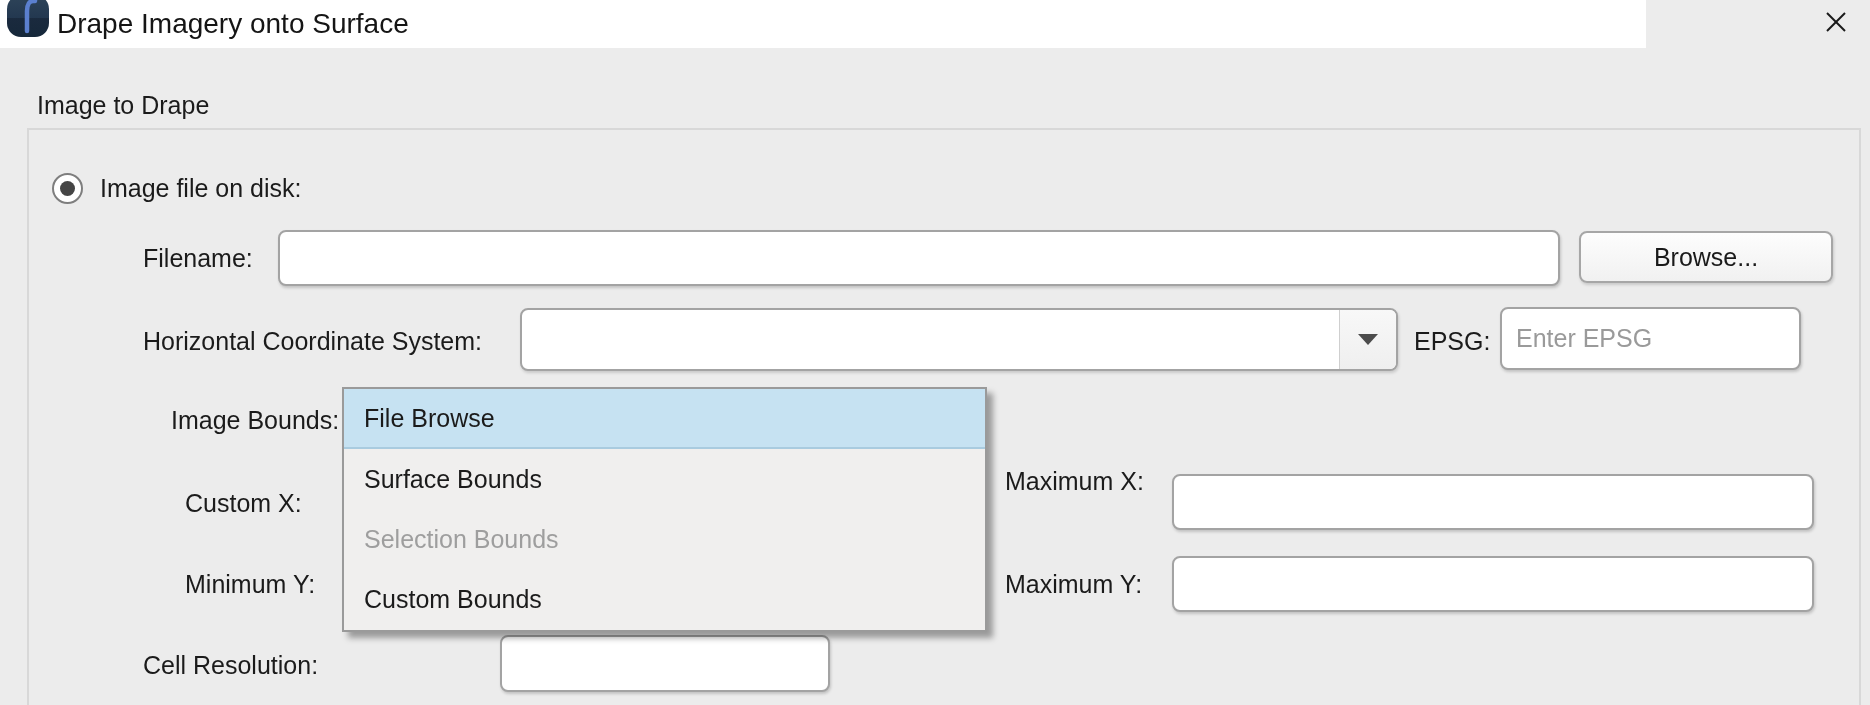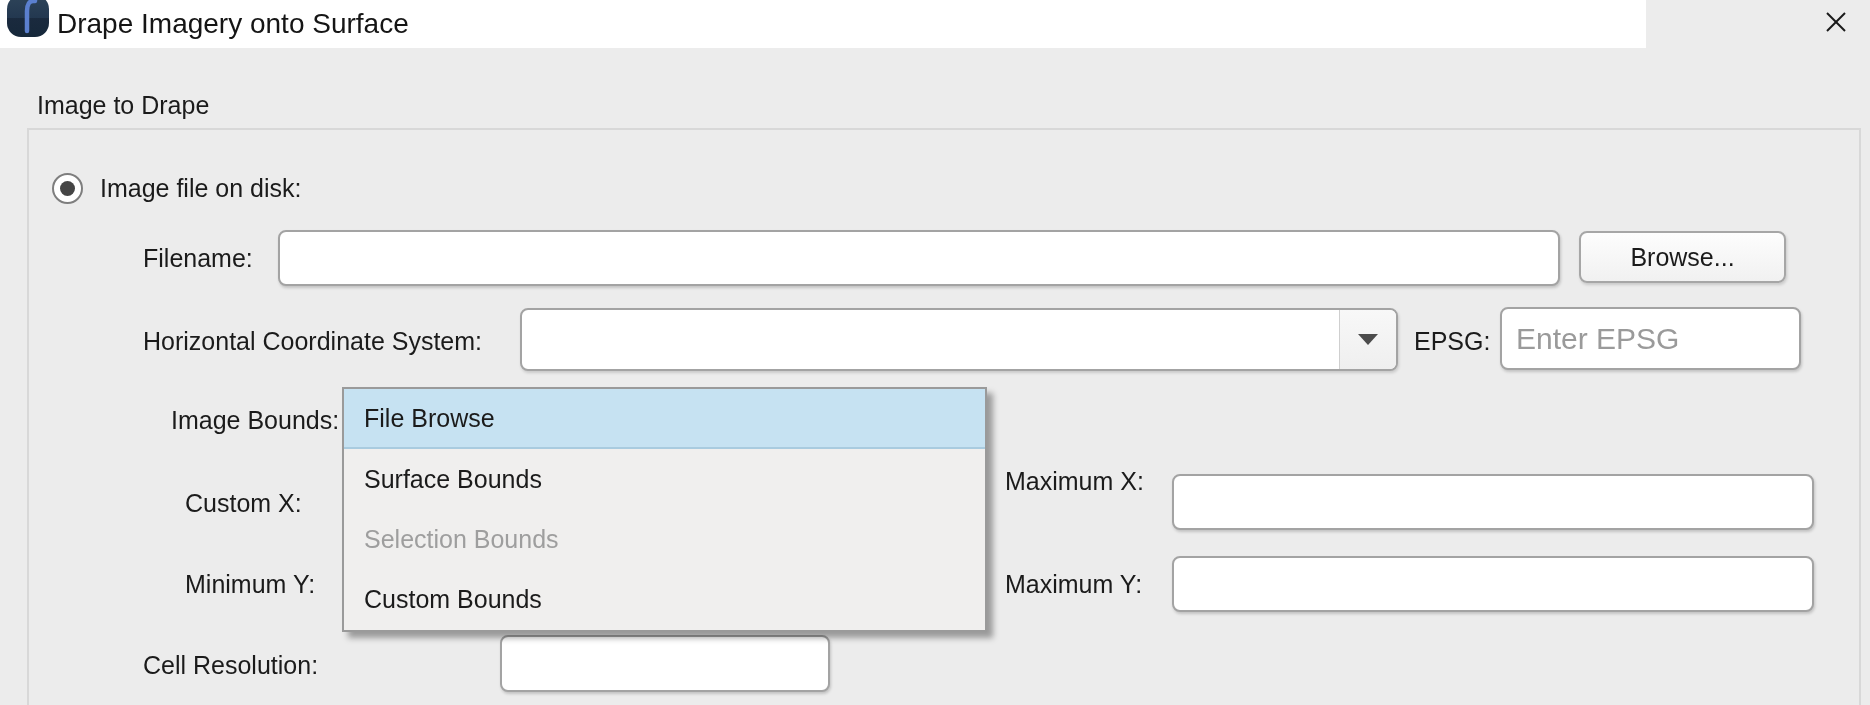--- a/index.html
+++ b/index.html
@@ -20,21 +20,21 @@
   .group-title{left:37px;top:88px;font-size:26px;color:#111;}
   .groupbox{left:27px;top:128px;width:1834px;height:590px;border:2px solid #d8d8d8;border-bottom:none;box-sizing:border-box;}
   
   .lbl{font-size:25px;line-height:34px;color:#1b1b1b;white-space:nowrap;}
   
   .radio-outer{left:52px;top:173px;width:31px;height:31px;border:2px solid #7e7e7e;border-radius:50%;background:#fff;box-sizing:border-box;display:flex;align-items:center;justify-content:center;}
   .radio-inner{width:15px;height:15px;border-radius:50%;background:#454545;}
   
   .tinput{
     background:#ffffff;border:2px solid #a3a3a3;border-radius:8px;box-sizing:border-box;
-    font-family:"Liberation Sans", sans-serif;font-size:30px;color:#1a1a1a;padding:0 14px;
+    font-family:"Liberation Sans", sans-serif;font-size:25px;color:#1a1a1a;padding:0 14px;
     box-shadow:1px 2px 3px rgba(0,0,0,0.18);outline:none;
   }
   .tinput::placeholder{color:#9a9a9a;opacity:1;}
   .btn{
     background:linear-gradient(#fdfdfd,#f1f1f1);border:2px solid #a6a6a6;border-radius:8px;box-sizing:border-box;
     font-family:"Liberation Sans", sans-serif;font-size:25px;color:#1a1a1a;
     display:flex;align-items:center;justify-content:center;cursor:pointer;
     box-shadow:1px 2px 3px rgba(0,0,0,0.15);
   }
   
@@ -83,21 +83,21 @@
 <div class="abs group-title lbl">Image to Drape</div>
 <div class="abs groupbox"></div>
 
 <div class="abs radio-outer">
   <div class="radio-inner"></div>
 </div>
 <div class="abs lbl" style="left:100px;top:171px;">Image file on disk:</div>
 
 <div class="abs lbl" style="left:143px;top:241px;">Filename:</div>
 <input class="abs tinput" style="left: 278px; top: 230px; width: 1282px; height: 56px;" type="text" value="">
-<div class="abs btn" style="left:1579px;top:231px;width:207px;height:52px;">
+<div class="abs btn" style="left:1579px;top:231px;width:254px;height:52px;">
   <span>Browse...</span>
 </div>
 
 <div class="abs lbl" style="left:143px;top:324px;">Horizontal Coordinate System:</div>
 <div class="abs combo">
   <div class="combo-value"></div>
   <div class="combo-btn">
     <div class="tri-down"></div>
   </div>
 </div>

